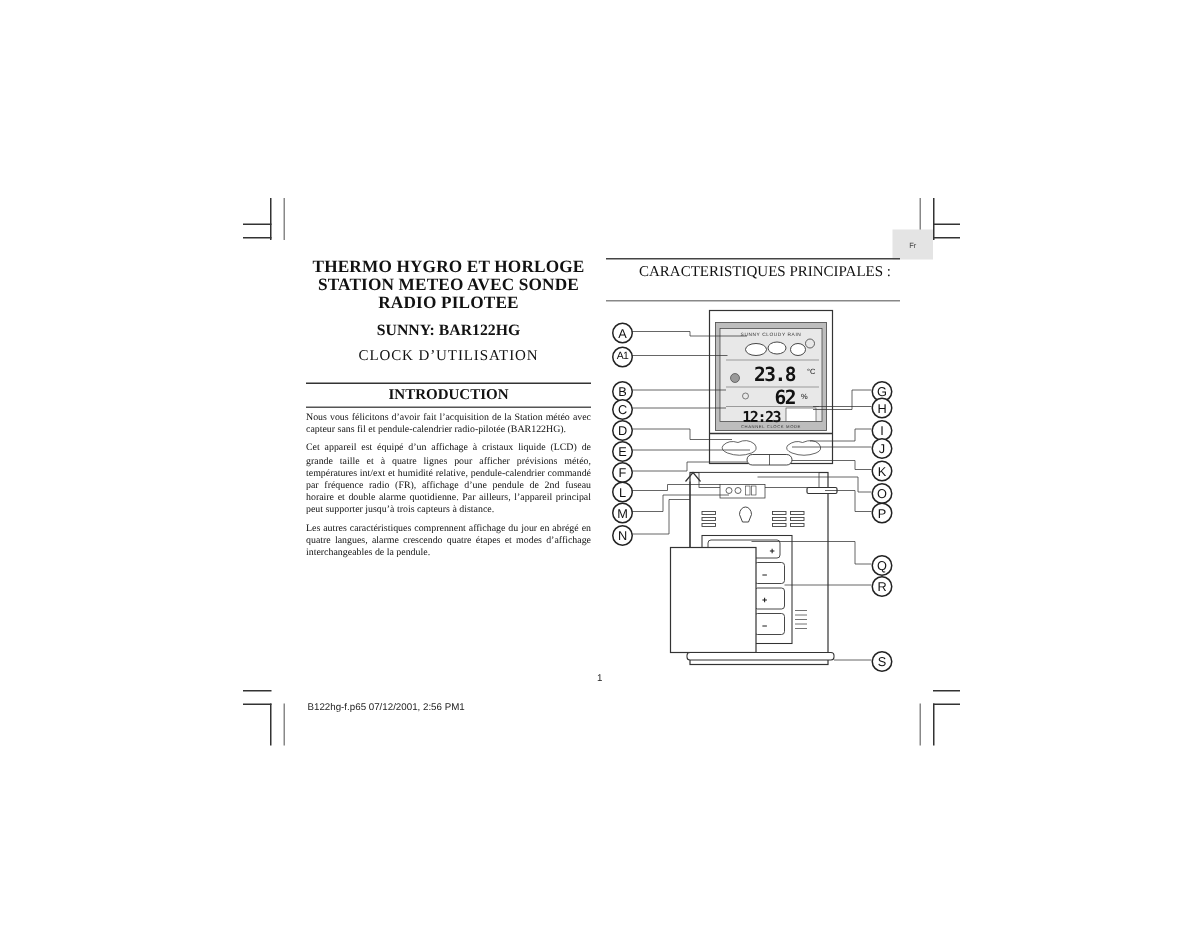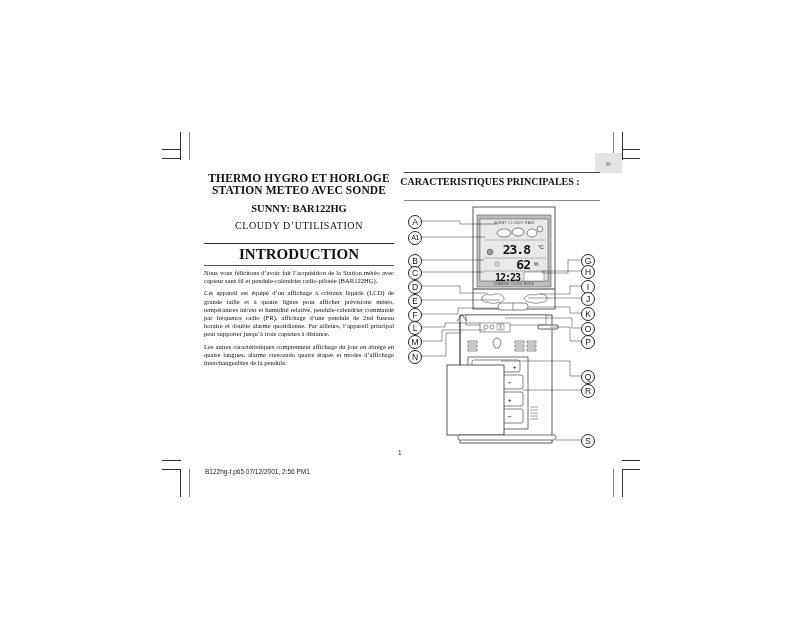--- a/index.html
+++ b/index.html
@@ -4,23 +4,23 @@
 <style>
   html, body { margin: 0; padding: 0; background: #ffffff; }
   body { width: 802px; height: 620px; position: relative; overflow: hidden; font-family: "DejaVu Serif", serif; color: #111; }
   .abs { position: absolute; }
   .crop { position: absolute; background: #333; }
   .left-col { position: absolute; left: 204px; top: 172px; width: 190px; }
   .title { font-family: "Liberation Serif", serif; font-weight: bold; font-size: 11.5px; line-height: 12px; text-align: center; letter-spacing: 0.1px; }
   .model { font-family: "Liberation Serif", serif; font-weight: bold; font-size: 10.5px; text-align: center; margin-top: 7px; }
   .manual { font-family: "Liberation Serif", serif; font-size: 10px; text-align: center; margin-top: 6px; letter-spacing: 0.6px; }
   .rule { height: 1px; background: #333; }
-  .intro { font-family: "Liberation Serif", serif; font-weight: bold; font-size: 15px; text-align: center; margin-top: 2px; }
+  .intro { font-family: "Liberation Serif", serif; font-weight: bold; font-size: 10px; text-align: center; margin-top: 2px; }
   .para { font-family: "Liberation Serif", serif; font-size: 6.6px; line-height: 8.2px; text-align: justify; margin: 0 0 4px 0; }
-  .right-head { position: absolute; left: 392px; top: 176px; width: 196px; font-family: "Liberation Serif", serif; font-weight: bold; font-size: 10px; line-height: 11px; text-align: center; }
+  .right-head { position: absolute; left: 412px; top: 176px; width: 196px; font-family: "Liberation Serif", serif; font-weight: normal; font-size: 10px; line-height: 11px; text-align: center; }
   .footer { position: absolute; left: 205px; top: 468px; font-family: "Liberation Sans", sans-serif; font-size: 6.5px; color: #222; }
   .pagenum { position: absolute; left: 398px; top: 449px; font-family: "Liberation Sans", sans-serif; font-size: 6.5px; color: #222; }
   .lang-tab { position: absolute; left: 595px; top: 153px; width: 27px; height: 20px; background: #e4e4e4; font-family: "Liberation Sans", sans-serif; font-size: 5px; color: #444; text-align: center; line-height: 22px; }
   .callout { position: absolute; width: 12px; height: 12px; border: 1px solid #222; border-radius: 50%; background: #fff; font-family: "Liberation Sans", sans-serif; font-size: 8.5px; line-height: 12px; text-align: center; color: #111; }
   .callout.wide { font-size: 7px; letter-spacing: -0.5px; }
 </style>
 </head>
 <body>
 
 <div>
@@ -45,23 +45,24 @@
   <div class="crop" style="left:622px;top:460px;width:18px;height:1px;"></div>
   <div class="crop" style="left:622px;top:469px;width:18px;height:1px;"></div>
   <div class="crop" style="left:613px;top:469px;width:1px;height:28px;background:#888;"></div>
   <div class="crop" style="left:622px;top:469px;width:1px;height:28px;"></div>
 </div>
 
 <div class="left-col">
   <div class="title">
     <div>THERMO HYGRO ET HORLOGE</div>
     <div>STATION METEO AVEC SONDE</div>
+    <div>RADIO PILOTEE</div>
   </div>
   <div class="model">SUNNY: BAR122HG</div>
-  <div class="manual">CLOUDY D’UTILISATION</div>
+  <div class="manual">CLOCK D’UTILISATION</div>
   <div class="rule" style="margin-top:12px;"></div>
   <div class="intro">INTRODUCTION</div>
   <div class="rule" style="margin-top:2px;margin-bottom:3px;background:#555;"></div>
   <p class="para">Nous vous félicitons d’avoir fait l’acquisition de la Station météo avec capteur sans fil et pendule-calendrier radio-pilotée (BAR122HG).</p>
   <p class="para">Cet appareil est équipé d’un affichage à cristaux liquide (LCD) de grande taille et à quatre lignes pour afficher prévisions météo, températures int/ext et humidité relative, pendule-calendrier commandé par fréquence radio (FR), affichage d’une pendule de 2nd fuseau horaire et double alarme quotidienne. Par ailleurs, l’appareil principal peut supporter jusqu’à trois capteurs à distance.</p>
   <p class="para">Les autres caractéristiques comprennent affichage du jour en abrégé en quatre langues, alarme crescendo quatre étapes et modes d’affichage interchangeables de la pendule.</p>
 </div>
 
 <div class="pagenum">1</div>
 <div class="footer">B122hg-f.p65   07/12/2001, 2:56 PM1</div>

